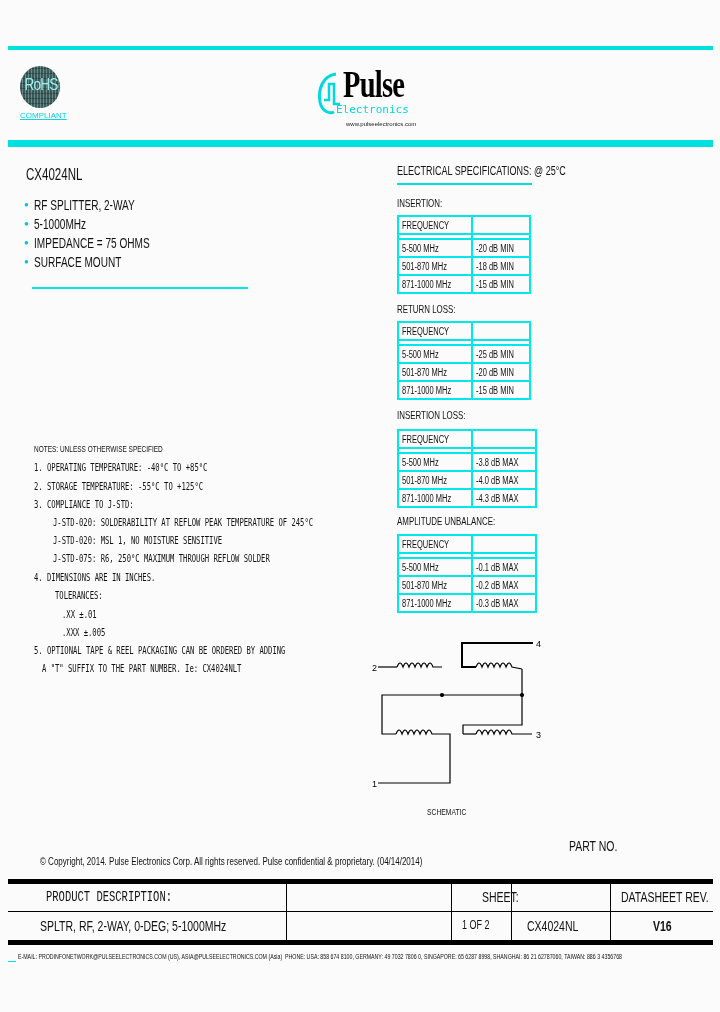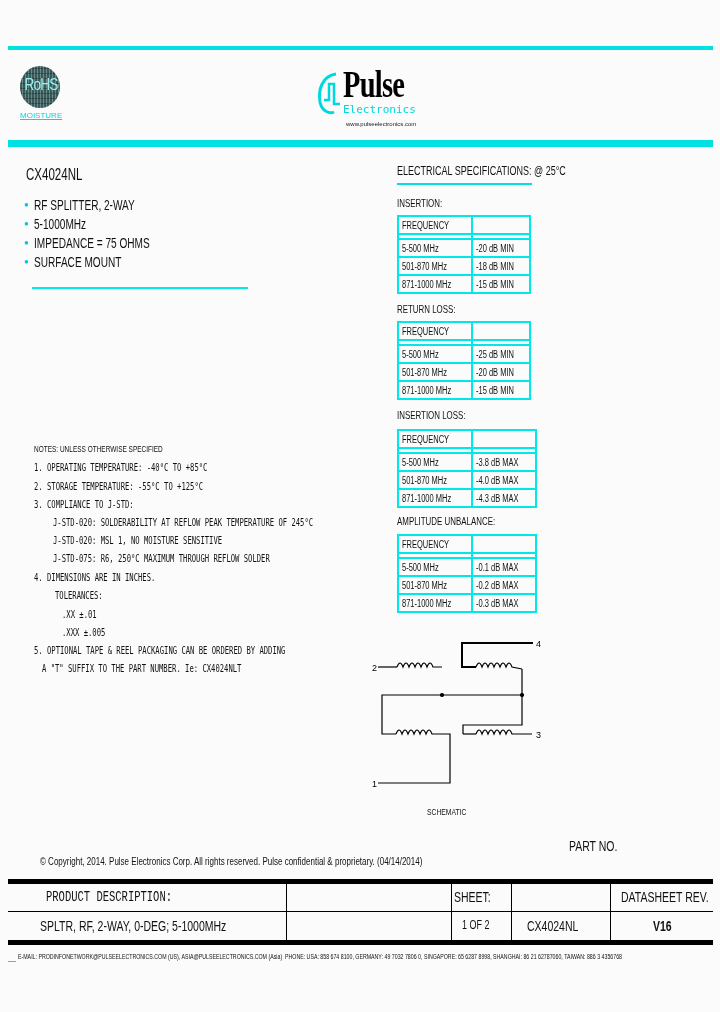--- a/index.html
+++ b/index.html
@@ -28,21 +28,21 @@
   }
   .rohs-compliant {
     position: absolute; left: 20px; top: 111px; font-size: 8px; color: #00d8e0; text-decoration: underline;
     font-family: "Liberation Sans", sans-serif; letter-spacing: 0px;
   }
   .pulse-word {
     position: absolute; left: 343px; top: 62px; font-family: "Liberation Serif", serif; font-weight: bold;
     font-size: 38px; color: #000; transform: scaleX(0.75); transform-origin: left top; letter-spacing: -1px;
   }
   .pulse-elec {
-    position: absolute; left: 343px; top: 103px; font-family: "DejaVu Sans Mono", monospace; font-size: 11px;
+    position: absolute; left: 336px; top: 103px; font-family: "DejaVu Sans Mono", monospace; font-size: 11px;
     color: #00d8e0; letter-spacing: 0px;
   }
   .pulse-url {
     position: absolute; left: 346px; top: 121px; font-size: 6px; color: #222; font-family: "Liberation Sans", sans-serif;
   }
 
   
   .part-title { position: absolute; left: 26px; top: 166px; font-size: 16px; transform: scaleX(0.72); transform-origin: left top; font-family: "Liberation Sans", sans-serif; }
   .features { position: absolute; left: 24px; top: 197px; }
   .feature { position: relative; height: 19px; font-size: 14px; font-family: "Liberation Sans", sans-serif; white-space: nowrap; }
@@ -79,21 +79,21 @@
 </style>
 </head>
 <body>
 
 <div class="cyan-bar" style="top:46px;height:4px;"></div>
 <div class="cyan-bar" style="top:140px;height:7px;"></div>
 
 <div>
   <div class="rohs-globe"></div>
   <div class="rohs-text">RoHS</div>
-  <div class="rohs-compliant">MOISTURE</div>
+  <div class="rohs-compliant">COMPLIANT</div>
 </div>
 
 <div>
   <svg class="abs" style="left:316px;top:70px;" width="30" height="46" viewBox="0 0 30 46">
     <path d="M20 4 C6 6, 2 20, 4 32 C6 42, 14 44, 18 42" fill="none" stroke="#00d8e0" stroke-width="3"></path>
     <path d="M8 30 L13 30 L13 14 L18 14 L18 34 L24 34" fill="none" stroke="#00d8e0" stroke-width="2.5"></path>
   </svg>
   <div class="pulse-word">Pulse</div>
   <div class="pulse-elec">Electronics</div>
   <div class="pulse-url">www.pulseelectronics.com</div>
@@ -276,21 +276,21 @@
 <div class="black-bar" style="top:940px;"></div>
 
 <div class="vline" style="left:286px;top:884px;height:56px;"></div>
 <div class="vline" style="left:451px;top:884px;height:56px;"></div>
 <div class="vline" style="left:511px;top:884px;height:56px;"></div>
 <div class="vline" style="left:610px;top:884px;height:56px;"></div>
 
 <div class="tb-cell" style="left:46px;top:889px;font-family:Liberation Mono, monospace;"><span>PRODUCT DESCRIPTION:</span></div>
 <div class="tb-cell" style="left:40px;top:918px;"><span>SPLTR, RF, 2-WAY, 0-DEG; 5-1000MHz</span></div>
 
-<div class="tb-cell" style="left:454px;top:889px;"><span>SHEET:</span></div>
+<div class="tb-cell" style="left:482px;top:889px;"><span>SHEET:</span></div>
 <div class="tb-cell" style="left:462px;top:918px;font-size:12px;"><span>1 OF 2</span></div>
 
 <div class="tb-cell" style="left:530px;top:838px;margin-left:39px;"><span>PART NO.</span></div>
 <div class="tb-cell" style="left:527px;top:918px;"><span>CX4024NL</span></div>
 
 <div class="tb-cell" style="left:621px;top:889px;"><span>DATASHEET REV.</span></div>
 <div class="tb-cell" style="left:653px;top:918px;font-weight:bold;"><span>V16</span></div>
 
 <div class="abs" style="left:8px;top:961px;width:8px;height:1px;background:#00e0e0;"></div>
 <div class="contact" style="left:18px;">E-MAIL: PRODINFONETWORK@PULSEELECTRONICS.COM (US), ASIA@PULSEELECTRONICS.COM (Asia)</div>

